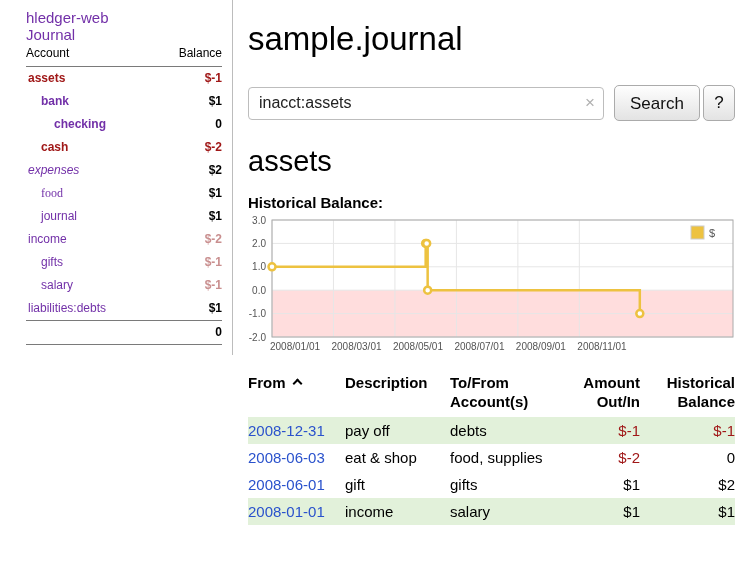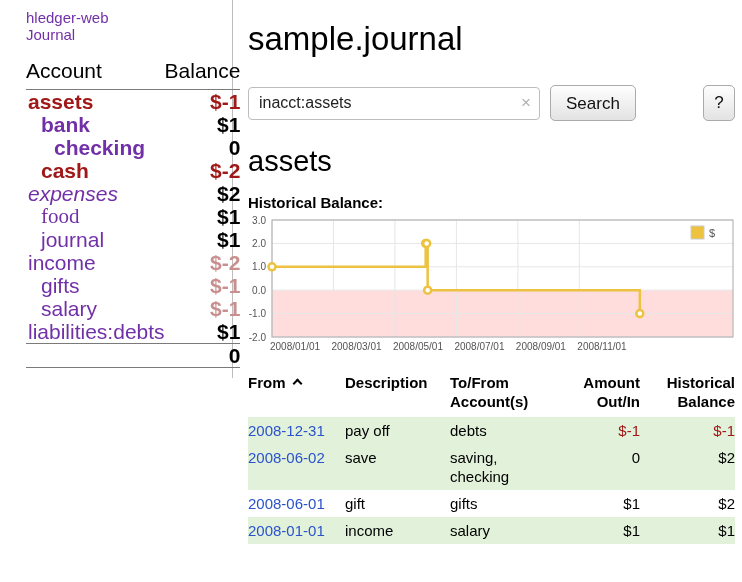--- a/index.html
+++ b/index.html
@@ -16,37 +16,37 @@
     background:#fff;color:#000;
     font-family:"Liberation Sans",sans-serif;font-size:15px;
   }
   a{text-decoration:none;cursor:pointer}
 
   
   .sidebar{position:absolute;left:0;top:0;width:233px;padding:9px 10px 10px 26px;border-right:1px solid #bcbcbc}
   .app-title a{color:var(--accent-purple);font-size:15px}
   .journal-nav{}
   .journal-nav a{color:var(--accent-purple)}
-  table.accounts{width:100%;border-collapse:collapse;margin-top:13px;font-size:21px}
+  table.accounts{width:100%;border-collapse:collapse;font-size:12px}
   table.accounts th{font-weight:400;padding:3px 0 6px;border-bottom:1px solid #7a7a7a;text-align:left}
   table.accounts th.right{text-align:right}
   table.accounts td{padding:3px 0;line-height:17px}
   table.accounts td.bal{text-align:right;font-weight:700}
   table.accounts a{color:var(--accent-purple)}
   .bold{font-weight:700}
   .neg{color:var(--negative) !important}
   .negmuted{color:var(--negative-muted) !important}
   .total-row td{border-top:1px solid #7a7a7a;border-bottom:1px solid #7a7a7a;padding:4px 0}
   .total-row td.bal{font-weight:400}
 
   
   .main{position:absolute;left:248px;top:0;width:494px;padding-right:7px}
   h1.page-title{font-size:33px;font-weight:400;margin:20px 0 0}
   .searchrow{display:flex;align-items:center;margin-top:27px}
-  .searchbox{position:relative;width:292px}
+  .searchbox{position:relative;width:356px}
   .searchbox input{
     width:100%;height:33px;border:1px solid #bdbdbd;border-radius:4px;
     padding:0 30px 0 10px;font-size:16px;font-family:inherit;color:#222;outline:none;
   }
   .searchbox .clear{position:absolute;right:9px;top:50%;transform:translateY(-52%);color:#b0b0b0;font-size:17px;cursor:pointer}
   .btn{
     height:36px;margin-left:10px;padding:8px 15px;font-size:17px;font-family:inherit;color:#111;
     background:linear-gradient(#fefefe,#e3e3e3);border:1px solid #ababab;border-radius:5px;cursor:pointer;
   }
   .btn.help{margin-left:auto;width:32px;padding:0}
@@ -225,26 +225,26 @@
         </tr>
       </thead>
       <tbody>
           <tr class="green">
             <td class="date"><a href="#">2008-12-31</a></td>
             <td>pay off</td>
             <td class="accts">debts</td>
             <td class="num neg">$-1</td>
             <td class="num neg">$-1</td>
           </tr>
-          <tr class="green">
-            <td class="date"><a href="#">2008-06-02</a></td>
-            <td>save</td>
-            <td class="accts">saving, checking</td>
+          <tr>
+            <td class="date"><a href="#">2008-06-03</a></td>
+            <td>eat &amp; shop</td>
+            <td class="accts">food, supplies</td>
+            <td class="num neg">$-2</td>
             <td class="num">0</td>
-            <td class="num">$2</td>
           </tr>
           <tr>
             <td class="date"><a href="#">2008-06-01</a></td>
             <td>gift</td>
             <td class="accts">gifts</td>
             <td class="num">$1</td>
             <td class="num">$2</td>
           </tr>
           <tr class="green">
             <td class="date"><a href="#">2008-01-01</a></td>

